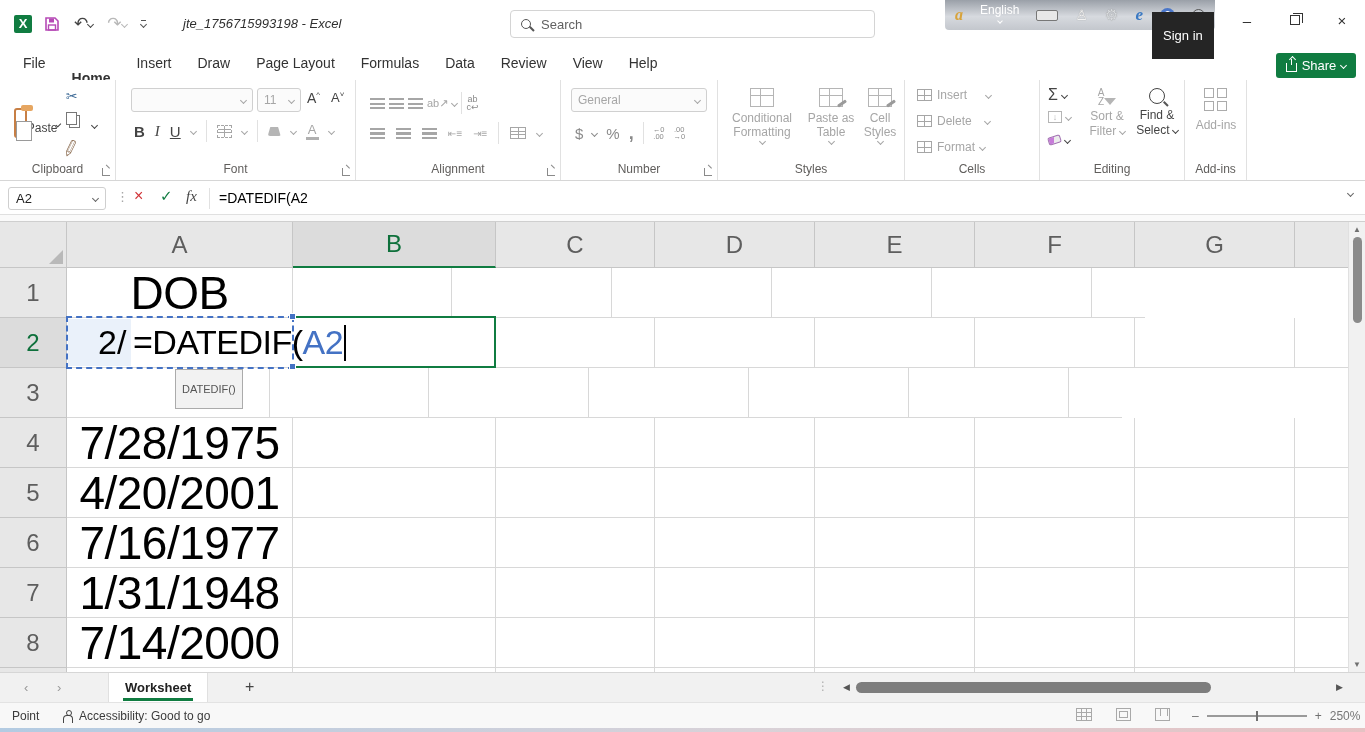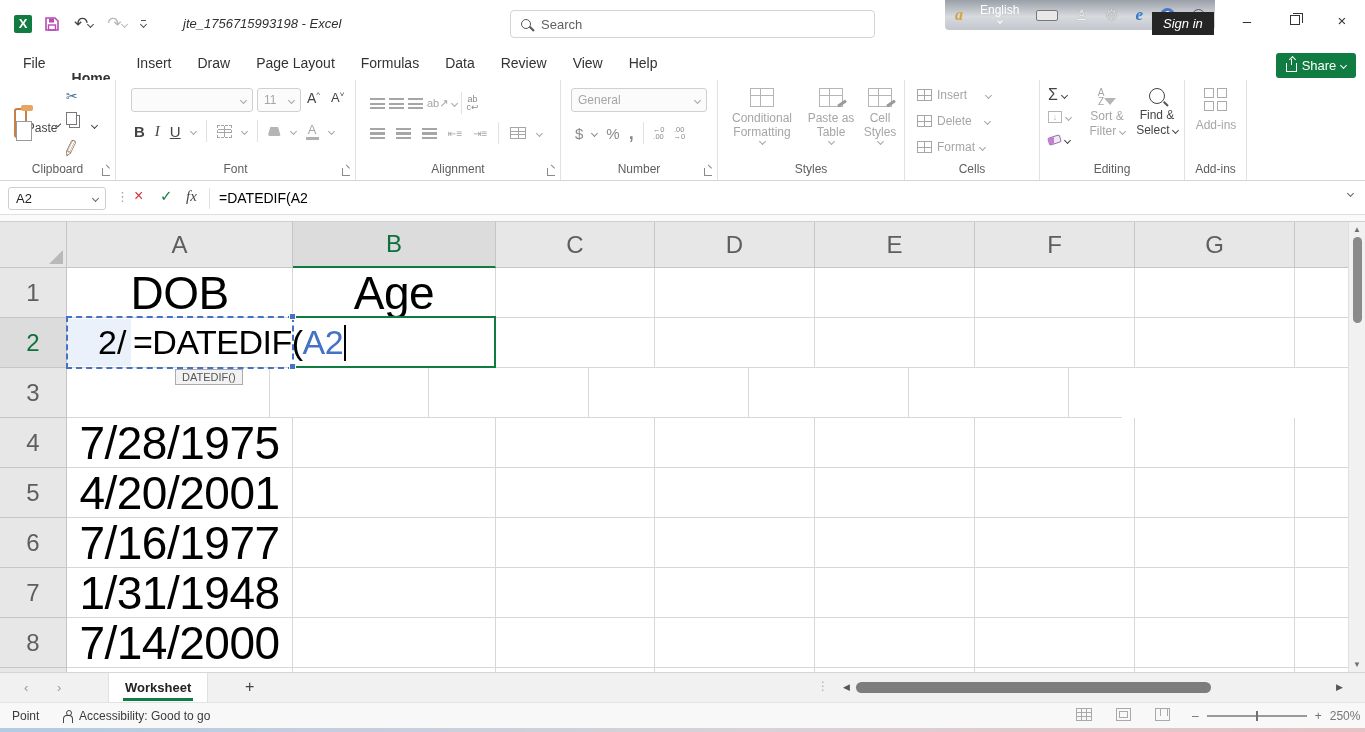--- a/index.html
+++ b/index.html
@@ -33,21 +33,21 @@
   .langbar .glyph{color:#d8a33a;font-family:"Liberation Serif",serif;font-style:italic;font-weight:bold;font-size:16px;}
   .lang-label{color:#fff;font-size:12px;text-align:center;line-height:10px;}
   .lang-label .chv{border-color:#fff;width:4px;height:4px;}
   .kbd-icon{width:22px;height:11px;border:1px solid #777;border-radius:2px;background:#e8e8e8;}
   .fig-icon{color:#f2f2f2;font-size:14px;text-shadow:0 0 1px #888;}
   .gear-icon{color:#d9dcdf;font-size:15px;text-shadow:0 0 1px #777;}
   .ie-icon{color:#3a79c3;font-family:"Liberation Serif",serif;font-style:italic;font-weight:bold;font-size:17px;}
   .help-icon{width:15px;height:15px;border-radius:50%;background:#4a76c9;color:#fff;font-size:10px;text-align:center;line-height:15px;}
   .circ-icon{width:13px;height:13px;border:1.4px solid #555;border-radius:50%;position:relative;}
   .circ-icon::after{content:"";position:absolute;left:5px;top:2px;width:1.4px;height:5px;background:#555;}
-  .signin-tip{left:1152px;top:12px;background:#252525;color:#fff;font-size:13px;padding:4px 11px;z-index:30;font-style:italic;}
+  .signin-tip{left:1152px;top:12px;background:#252525;color:#fff;font-size:13px;padding:16px 11px;z-index:30;}
   .winbtn{top:0;width:46px;height:40px;display:flex;align-items:center;justify-content:center;color:#333;font-size:15px;}
   .restore-icon{width:10px;height:10px;border:1px solid #333;position:relative;background:#fff;}
   .restore-icon::before{content:"";position:absolute;left:2px;top:-3px;width:9px;height:9px;border:1px solid #333;border-left:none;border-bottom:none;}
   
   .tabrow{left:0;top:48px;width:1365px;height:32px;background:#fff;display:flex;align-items:center;}
   .rtab{padding:0 13px;font-size:14px;color:#333;height:32px;line-height:30px;position:relative;}
   .rtab.active{font-weight:bold;margin-top:29px;}
   .rtab.active::after{content:"";position:absolute;left:12px;right:12px;bottom:2px;height:3px;background:#107C41;border-radius:2px;}
   .share-btn{left:1276px;top:53px;width:80px;height:25px;background:#107C41;border-radius:3px;color:#fff;display:flex;align-items:center;justify-content:center;gap:5px;font-size:13px;}
   .share-ic{width:11px;height:9px;border:1.2px solid #fff;border-top:none;position:relative;margin-top:4px;}
@@ -112,21 +112,21 @@
   .a2fill{left:68px;top:319px;width:224px;height:47px;background:#eaf1fa;z-index:2;}
   .a2fill span{position:absolute;left:30px;top:1px;font-size:34px;color:#000;line-height:45px;}
   .editbox{left:131px;top:319px;width:365px;height:47px;background:#fff;z-index:3;display:flex;align-items:center;}
   .editbox .blk{font-size:34px;color:#000;letter-spacing:-0.5px;padding-left:2px;}
   .editbox .ref{font-size:34px;color:#4472C4;letter-spacing:-0.5px;}
   .caret{width:2px;height:36px;background:#000;margin-left:1px;animation:blink 1s steps(1) infinite;}
   @keyframes blink{50%{opacity:0;}}
   .a2dash{left:66px;top:316px;width:228px;height:53px;border:2px dashed #4472C4;z-index:4;pointer-events:none;}
   .gl{background:#107C41;z-index:5;}
   .hnd{width:7px;height:7px;background:#4472C4;border:1px solid #fff;z-index:6;}
-  .fn-tip{left:175px;top:369px;background:#f2f2f2;border:1px solid #ababab;color:#555;font-size:11px;padding:1px 6px;z-index:7;}
+  .fn-tip{left:175px;top:369px;background:#f2f2f2;border:1px solid #ababab;color:#555;font-size:11px;padding:13px 6px;z-index:7;}
   
   .vsb{left:1348px;top:222px;width:17px;height:450px;background:#f1f1f1;border-left:1px solid #e0e0e0;}
   .vsb .up{position:absolute;left:4px;top:3px;color:#707070;font-size:8px;}
   .vsb .dn{position:absolute;left:4px;bottom:3px;color:#707070;font-size:8px;}
   .vthumb{position:absolute;left:4px;top:15px;width:9px;height:86px;background:#8a8a8a;border-radius:5px;}
   
   .tabstrip{left:0;top:672px;width:1365px;height:30px;background:#f1f1f1;border-top:1px solid #d6d6d6;}
   .nav{position:absolute;top:7px;color:#9a9a9a;font-size:13px;}
   .sheettab{position:absolute;left:108px;top:0;height:29px;background:#fff;padding:0 16px;display:flex;align-items:center;border-right:1px solid #e0e0e0;border-left:1px solid #e0e0e0;}
   .sheettab span{font-size:13px;font-weight:bold;color:#222;}
@@ -406,21 +406,20 @@
     <div class="ch c-c">C</div>
     <div class="ch c-d">D</div>
     <div class="ch c-e">E</div>
     <div class="ch c-f">F</div>
     <div class="ch c-g">G</div>
     <div class="ch c-h"></div>
   </div>
   <div class="row">
     <div class="rh">1</div>
     <div class="cell c-a big">DOB</div>
-    <div class="cell c-b big">Age</div>
     <div class="cell c-c"></div>
       <div class="cell c-d"></div>
       <div class="cell c-e"></div>
       <div class="cell c-f"></div>
       <div class="cell c-g"></div>
       <div class="cell c-h"></div>
   </div>
   <div class="row">
     <div class="rh active">2</div>
     <div class="cell c-a"></div>

